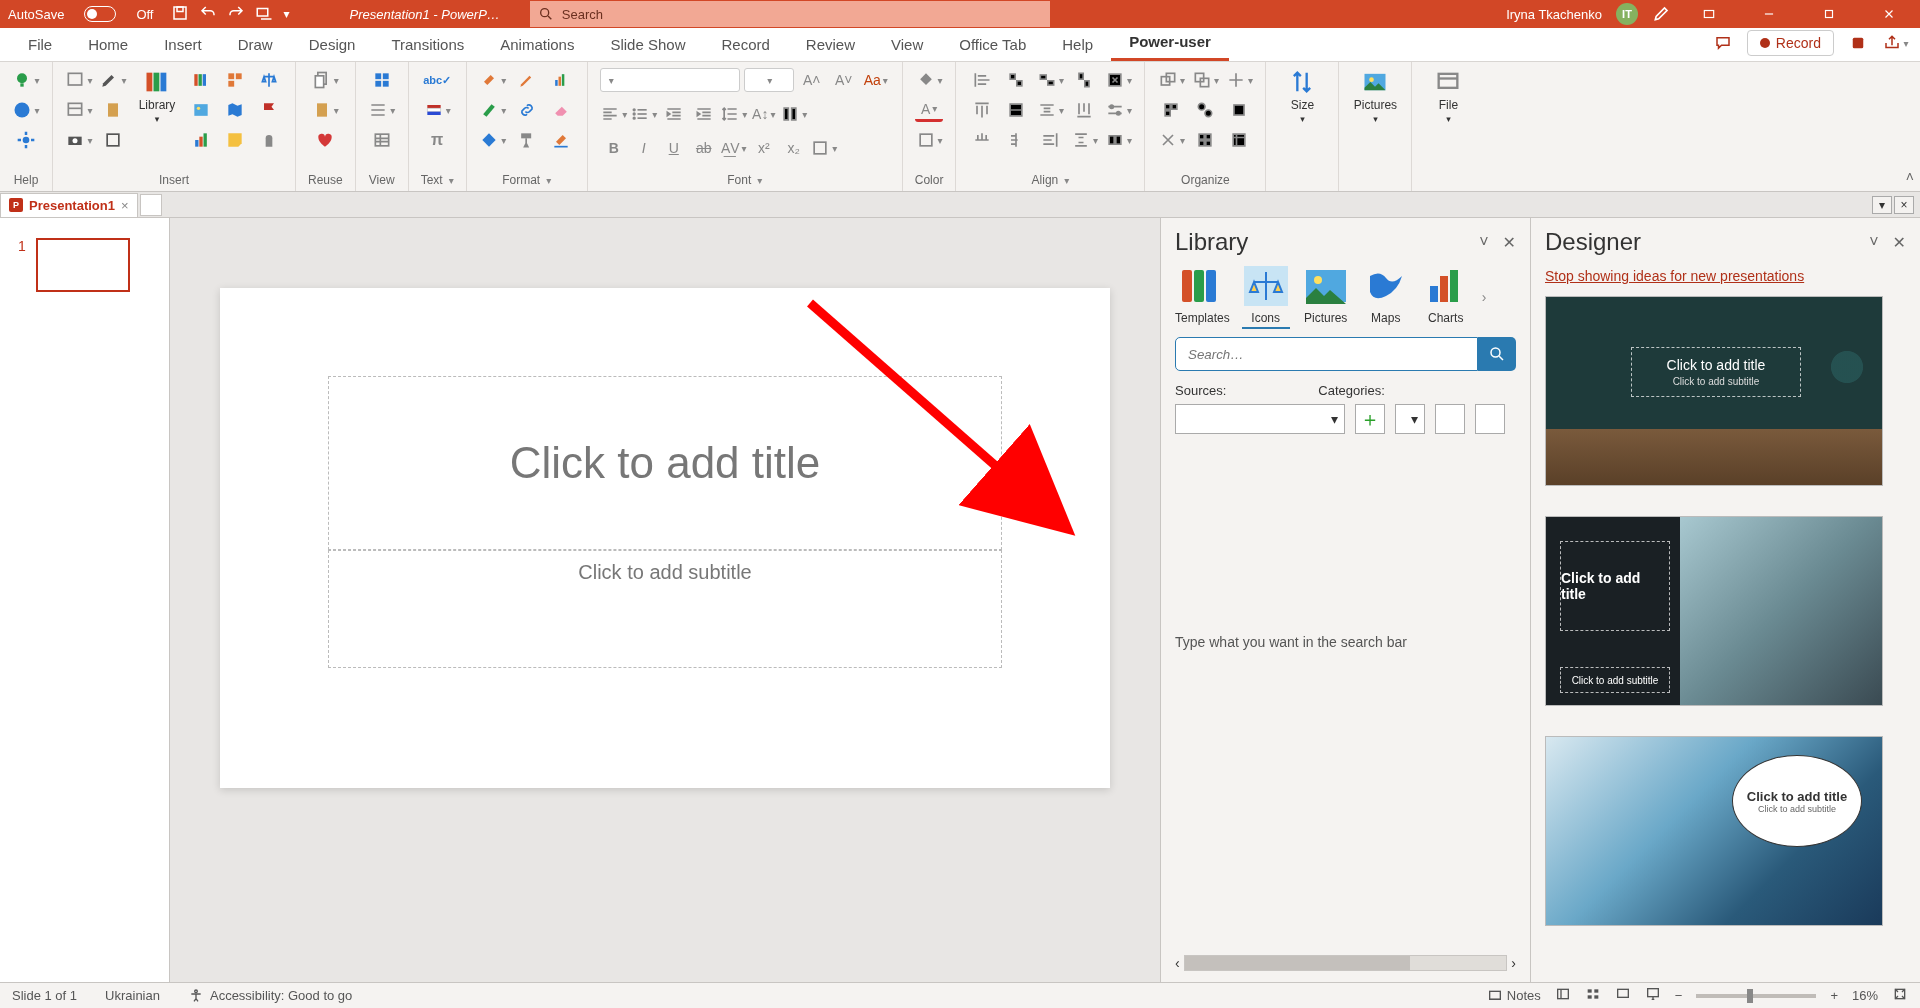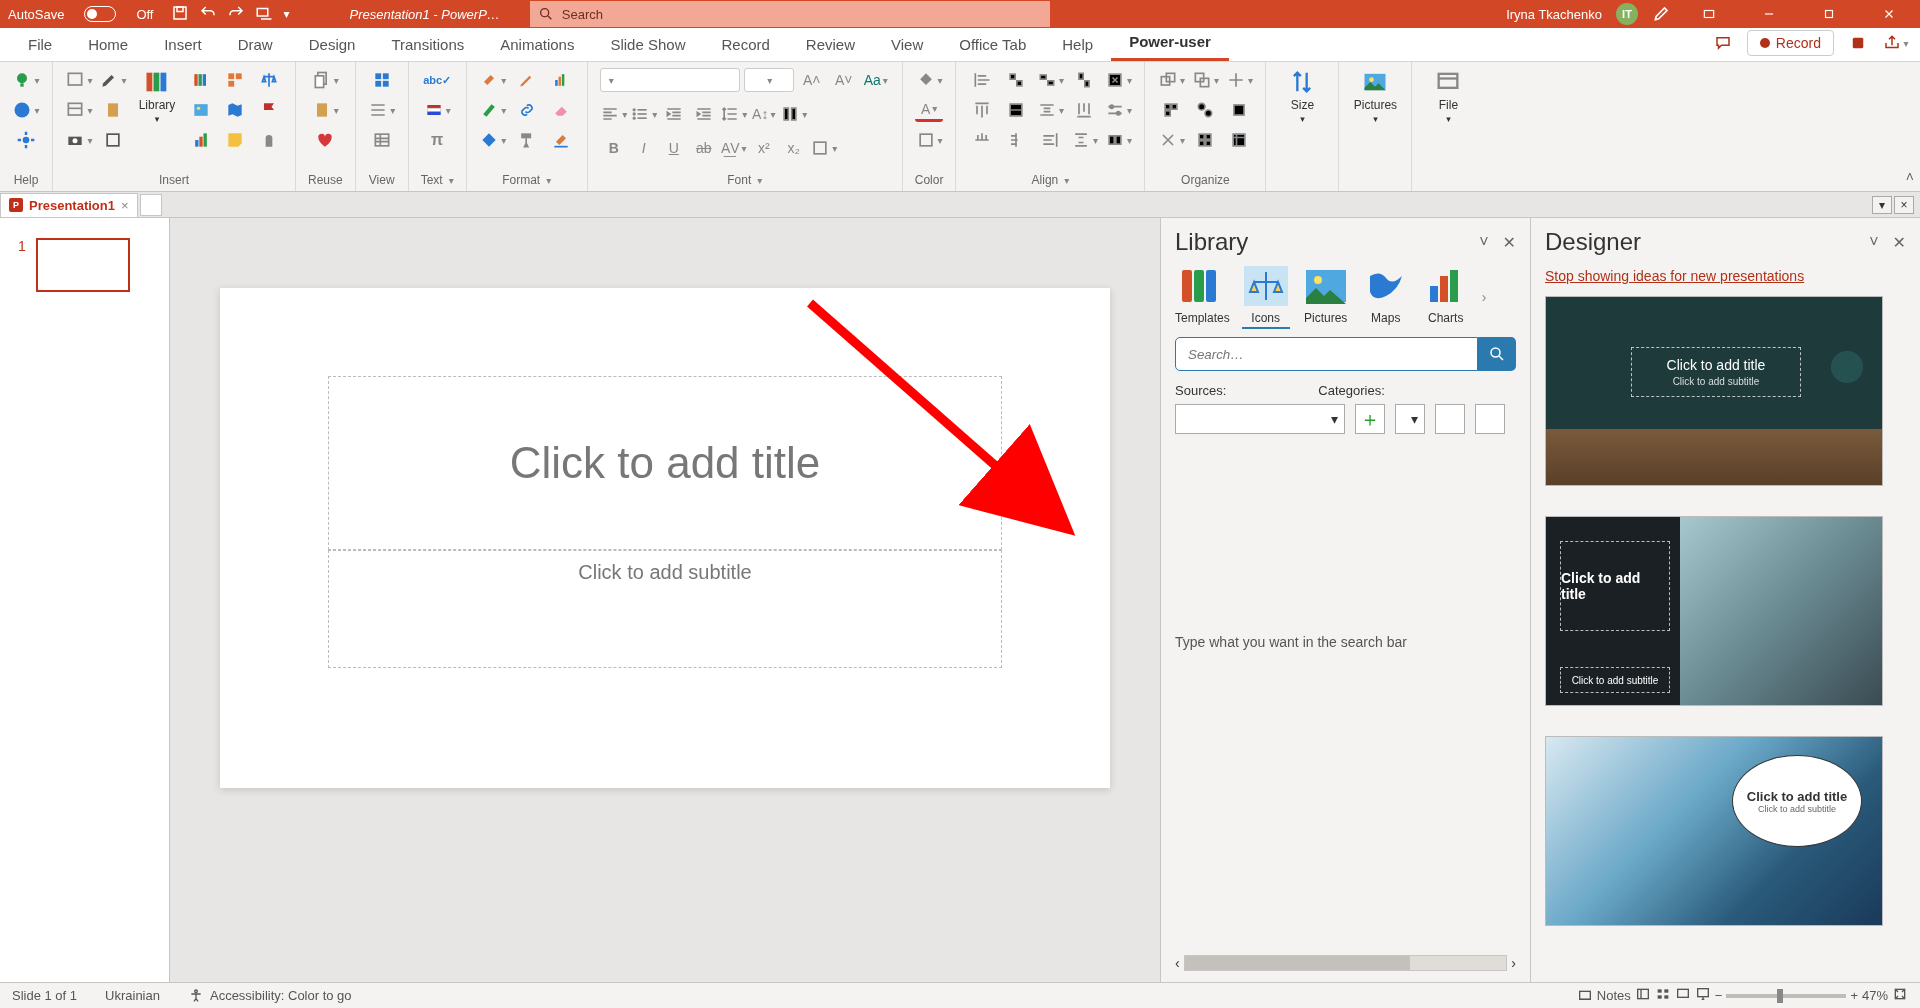--- a/index.html
+++ b/index.html
@@ -97,21 +97,21 @@
 .d1 .shp{position:absolute;right:0;top:0;width:70px;height:140px;background:radial-gradient(circle,#2a6060 20%,transparent 21%);opacity:.6}
 .d2{background:#1a2024}
 .d2 .mtn{position:absolute;right:0;top:0;bottom:0;width:60%;background:linear-gradient(135deg,#a8c8d0 0%,#6a8a92 50%,#3a4a52 100%)}
 .d3{background:linear-gradient(135deg,#d8e8f0,#6aa8c8 40%,#2a5a7a 70%,#1a3a5a)}
 .d3 .bubble{position:absolute;right:20px;top:18px;width:130px;height:92px;background:#fff;border:1px solid #333;border-radius:50%;display:flex;flex-direction:column;align-items:center;justify-content:center;color:#333;font-size:13px;font-weight:600}
 .d3 .bubble .sub{font-size:9px;font-weight:400;color:#666}
 
 
 .status{height:26px;background:#f5f3f1;border-top:1px solid #c8c5c2;display:flex;align-items:center;padding:0 12px;font-size:13px;color:#555}
 .status .sp{width:28px}
-.status-right{margin-left:auto;display:flex;align-items:center;gap:4px}
+.status-right{margin-left:auto;display:flex;align-items:center;gap:14px}
 .status-right svg{width:16px;height:16px}
 .zoom-slider{width:120px;height:4px;background:#c0bcb8;position:relative}
 .zoom-slider .h{position:absolute;left:42%;top:-5px;width:6px;height:14px;background:#888}
 
 .chev::after{content:"▾";font-size:10px;color:#888;margin-left:2px}
 </style>
 </head>
 <body>
 
 <div class="title-bar">
@@ -480,21 +480,21 @@
     </div>
 
   <div class="rgroup" style="min-width:310px">
       <div class="btns">
     <div class="col" style="gap:10px">
       <div style="display:flex;gap:4px">
         <div class="rbtn chev" style="width:140px;border:1px solid #ccc;background:#fff;justify-content:flex-start;padding:0 6px;color:#888"></div>
         <div class="rbtn chev" style="width:50px;border:1px solid #ccc;background:#fff"></div>
         <div class="rbtn" style="color:#888">A˄</div>
         <div class="rbtn" style="color:#888">A˅</div>
-        <div class="rbtn chev" style="color:#0f766e">Aa</div>
+        <div class="rbtn chev" style="color:#c2410c">Aa</div>
       </div>
       <div style="display:flex;gap:2px">
         <div class="rbtn chev">
               <svg viewBox="0 0 24 24" stroke="#888" stroke-width="2">
                 <path d="M4 6h16M4 10h10M4 14h16M4 18h10"></path>
               </svg>
             </div>
         <div class="rbtn chev">
               <svg viewBox="0 0 24 24" stroke="#888" stroke-width="2">
                 <circle cx="5" cy="7" r="1" fill="#888"></circle>
@@ -938,21 +938,21 @@
 <div class="status">
   <span>Slide 1 of 1</span>
   <span class="sp"></span>
   <span>Ukrainian</span>
   <span class="sp"></span>
   <span style="display:flex;align-items:center;gap:6px">
       <svg width="16" height="16" viewBox="0 0 24 24" fill="none" stroke="#555" stroke-width="2">
         <circle cx="12" cy="5" r="2"></circle>
         <path d="M5 9h14M12 9v7M9 20l3-4 3 4"></path>
       </svg>
-      <span>Accessibility: Color to go</span>
+      <span>Accessibility: Good to go</span>
     </span>
   <div class="status-right">
     <span style="display:flex;align-items:center;gap:4px">
         <svg viewBox="0 0 24 24" stroke="#555" stroke-width="2" fill="none">
           <rect x="4" y="5" width="16" height="12"></rect>
           <path d="M4 17h16"></path>
         </svg>
         <span>Notes</span>
       </span>
     <span><svg viewBox="0 0 24 24" stroke="#555" stroke-width="2" fill="none">
@@ -970,19 +970,19 @@
         </svg></span>
     <span><svg viewBox="0 0 24 24" stroke="#555" stroke-width="2" fill="none">
           <rect x="4" y="4" width="16" height="12"></rect>
           <path d="M10 20h4M12 16v4"></path>
         </svg></span>
     <span>−</span>
     <div class="zoom-slider">
         <div class="h"></div>
       </div>
     <span>+</span>
-    <span>47%</span>
+    <span>16%</span>
     <span><svg viewBox="0 0 24 24" stroke="#555" stroke-width="2" fill="none">
           <rect x="5" y="5" width="14" height="14"></rect>
           <path d="M9 9l-4-4M15 9l4-4M9 15l-4 4M15 15l4 4"></path>
         </svg></span>
   </div>
 </div>
 
 </body></html>

